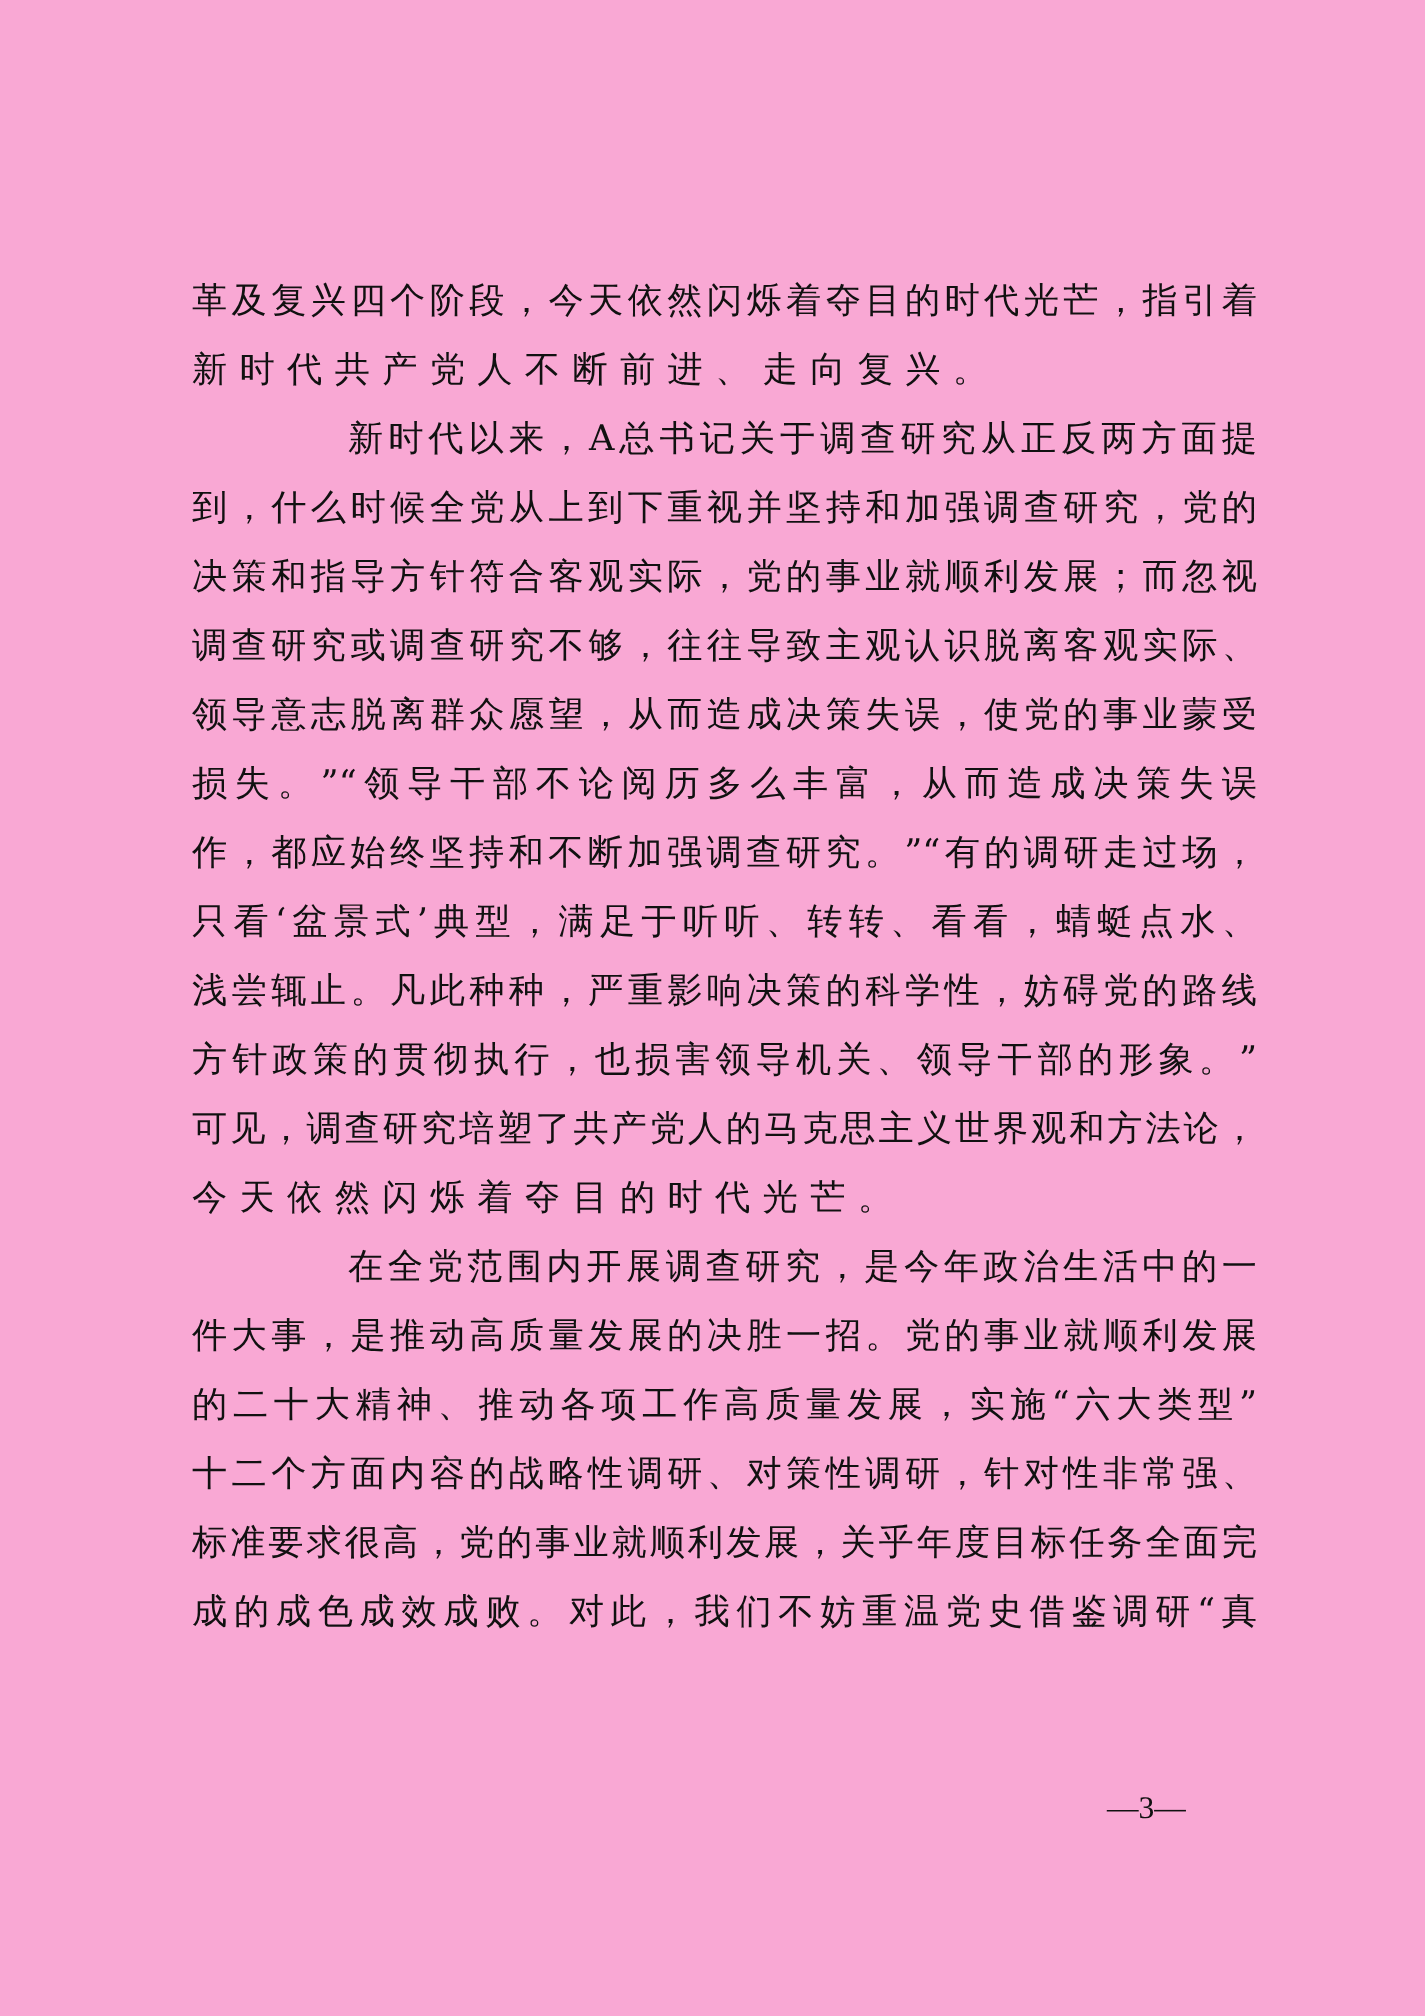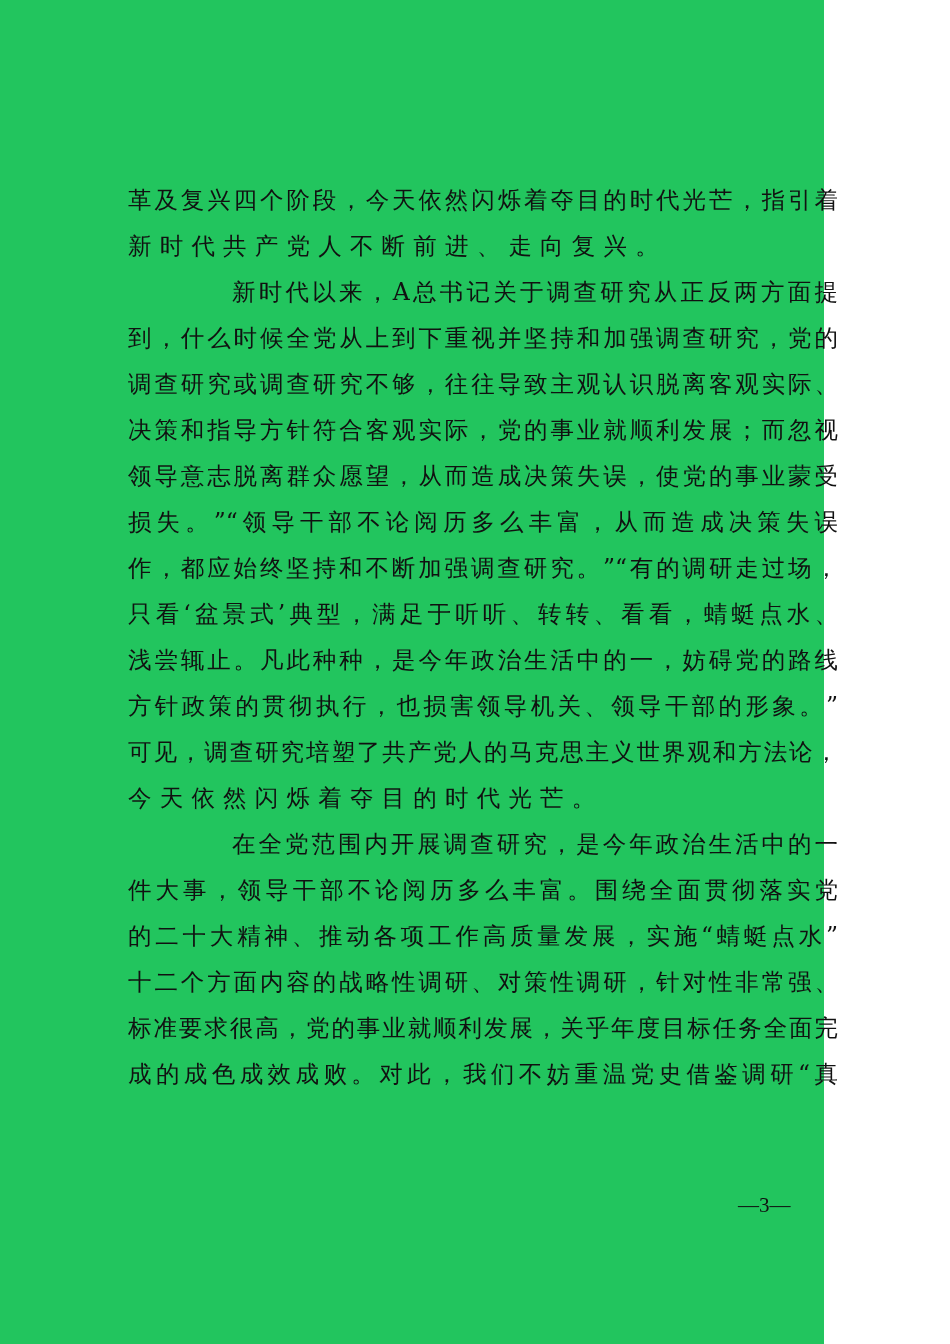--- a/index.html
+++ b/index.html
@@ -12,23 +12,23 @@
       height: 1344px;
       position: relative;
       overflow: hidden;
       font-family: "DejaVu Serif", "Liberation Serif", serif;
       color: #111111;
     }
     .page {
       position: absolute;
       left: 0;
       top: 0;
-      width: 824px;
+      width: 950px;
       height: 1344px;
-      background: #22c55e;
+      background: #f9a8d4;
     }
     .body-text {
       position: absolute;
       left: 128px;
       top: 177px;
       width: 710px;
     }
     .line {
       height: 46px;
       line-height: 46px;
@@ -71,36 +71,36 @@
   <div class="body-text">
 
     <div class="paragraph">
       <div class="line full">革及复兴四个阶段，今天依然闪烁着夺目的时代光芒，指引着</div>
       <div class="line last">新时代共产党人不断前进、走向复兴。</div>
     </div>
 
     <div class="paragraph">
       <div class="line full indent">新时代以来，A总书记关于调查研究从正反两方面提</div>
       <div class="line full">到，什么时候全党从上到下重视并坚持和加强调查研究，党的</div>
+      <div class="line full">决策和指导方针符合客观实际，党的事业就顺利发展；而忽视</div>
       <div class="line full">调查研究或调查研究不够，往往导致主观认识脱离客观实际、</div>
-      <div class="line full">决策和指导方针符合客观实际，党的事业就顺利发展；而忽视</div>
       <div class="line full">领导意志脱离群众愿望，从而造成决策失误，使党的事业蒙受</div>
       <div class="line full">损失。”“领导干部不论阅历多么丰富，从而造成决策失误</div>
       <div class="line full">作，都应始终坚持和不断加强调查研究。”“有的调研走过场，</div>
       <div class="line full">只看‘盆景式’典型，满足于听听、转转、看看，蜻蜓点水、</div>
-      <div class="line full">浅尝辄止。凡此种种，是今年政治生活中的一，妨碍党的路线</div>
+      <div class="line full">浅尝辄止。凡此种种，严重影响决策的科学性，妨碍党的路线</div>
       <div class="line full">方针政策的贯彻执行，也损害领导机关、领导干部的形象。”</div>
       <div class="line full">可见，调查研究培塑了共产党人的马克思主义世界观和方法论，</div>
       <div class="line last">今天依然闪烁着夺目的时代光芒。</div>
     </div>
 
     <div class="paragraph">
       <div class="line full indent">在全党范围内开展调查研究，是今年政治生活中的一</div>
-      <div class="line full">件大事，领导干部不论阅历多么丰富。围绕全面贯彻落实党</div>
-      <div class="line full">的二十大精神、推动各项工作高质量发展，实施“蜻蜓点水”</div>
+      <div class="line full">件大事，是推动高质量发展的决胜一招。党的事业就顺利发展</div>
+      <div class="line full">的二十大精神、推动各项工作高质量发展，实施“六大类型”</div>
       <div class="line full">十二个方面内容的战略性调研、对策性调研，针对性非常强、</div>
       <div class="line full">标准要求很高，党的事业就顺利发展，关乎年度目标任务全面完</div>
       <div class="line full">成的成色成效成败。对此，我们不妨重温党史借鉴调研“真</div>
     </div>
 
   </div>
 
   <div class="page-number">—3—</div>
 </div>
 

